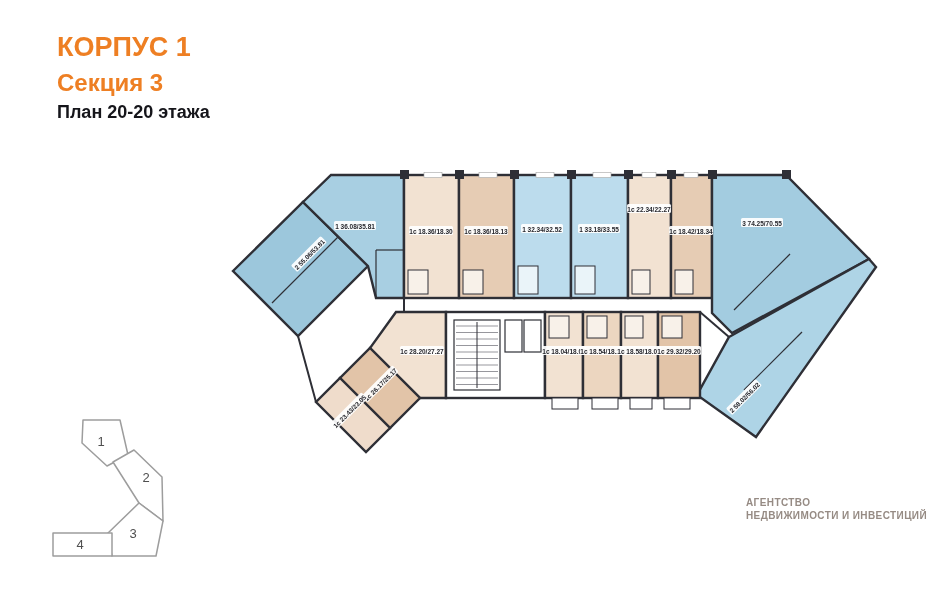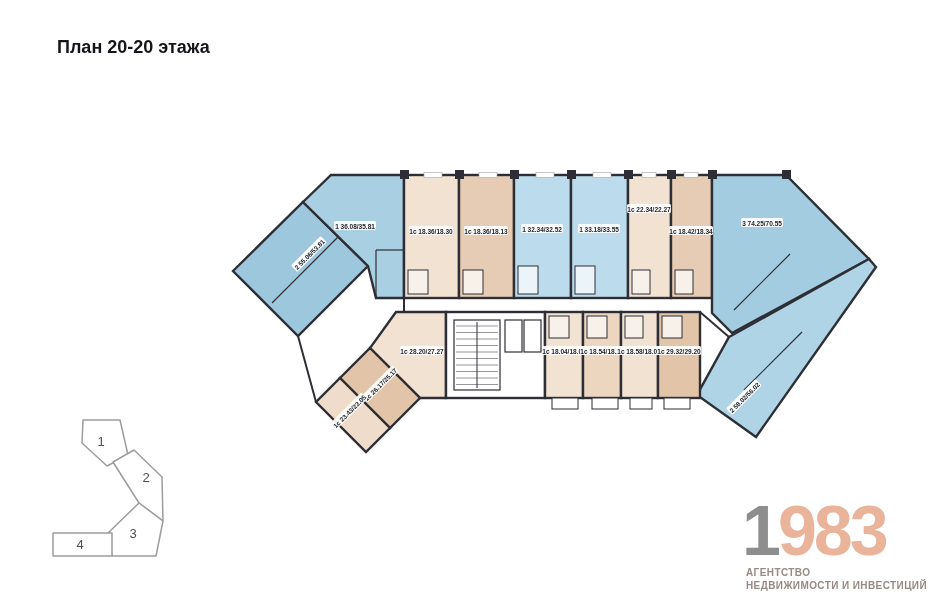--- a/index.html
+++ b/index.html
@@ -23,20 +23,22 @@
   .logo{position:absolute;left:742px;top:496px;width:196px;text-align:left;}
   .logo .year{font-size:70px;font-weight:bold;letter-spacing:-3px;line-height:1;}
   .logo .y-gray{color:#8e8e8e;}
   .logo .y-salmon{color:#eab49b;}
   .logo .tag{font-size:10px;font-weight:bold;color:#968b84;letter-spacing:0.4px;line-height:1.3;margin-left:4px;}
 </style>
 </head>
 <body>
 
 <div class="header">
+  <div class="building">КОРПУС 1</div>
+  <div class="section">Секция 3</div>
   <div class="floor">План 20-20 этажа</div>
 </div>
 
 <svg width="941" height="600" viewBox="0 0 941 600">
 
   <g>
 
     <polygon class="apt" fill="#9cc7dc" points="233,271 303,202 368,266 298,336"></polygon>
     <polygon class="apt" fill="#a8cfe2" points="303,202 331,175 404,175 404,298 376,298 368,266"></polygon>
 
@@ -203,16 +205,15 @@
     <polygon class="mm" points="139,503 163,521 156,556 112,556 107,534" fill="#f6a24f" stroke="#e8913a"></polygon>
     <polygon class="mm" points="53,533 112,533 112,556 53,556"></polygon>
     <text class="mm-num" x="101" y="446">1</text>
     <text class="mm-num" x="146" y="482">2</text>
     <text class="mm-num" x="133" y="538" fill="#d86d12">3</text>
     <text class="mm-num" x="80" y="549">4</text>
   </g>
 </svg>
 
 <div class="logo">
-  <div class="year"><span class="y-gray">1</span><span class="y-salmon">983</span></div>
   <div class="tag">АГЕНТСТВО</div>
   <div class="tag">НЕДВИЖИМОСТИ И ИНВЕСТИЦИЙ</div>
 </div>
 
 </body></html>

